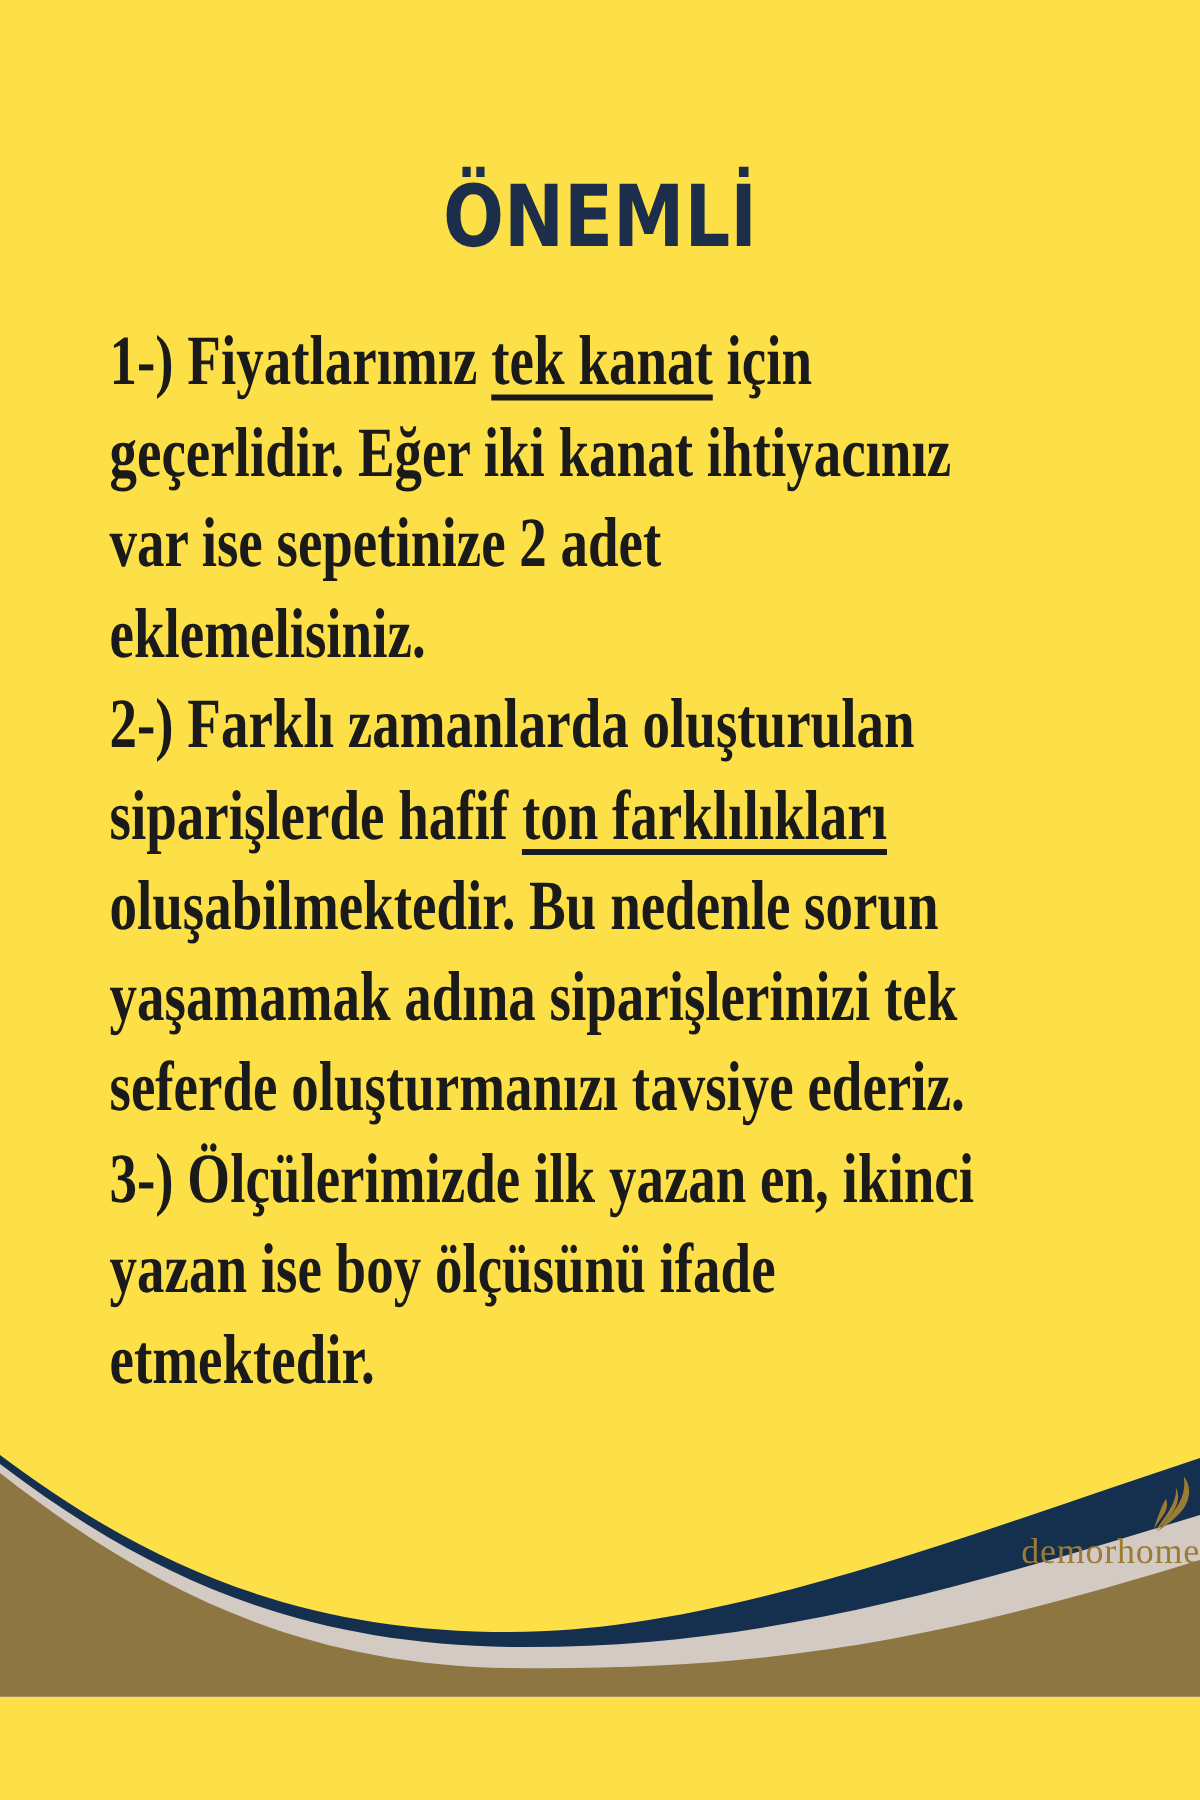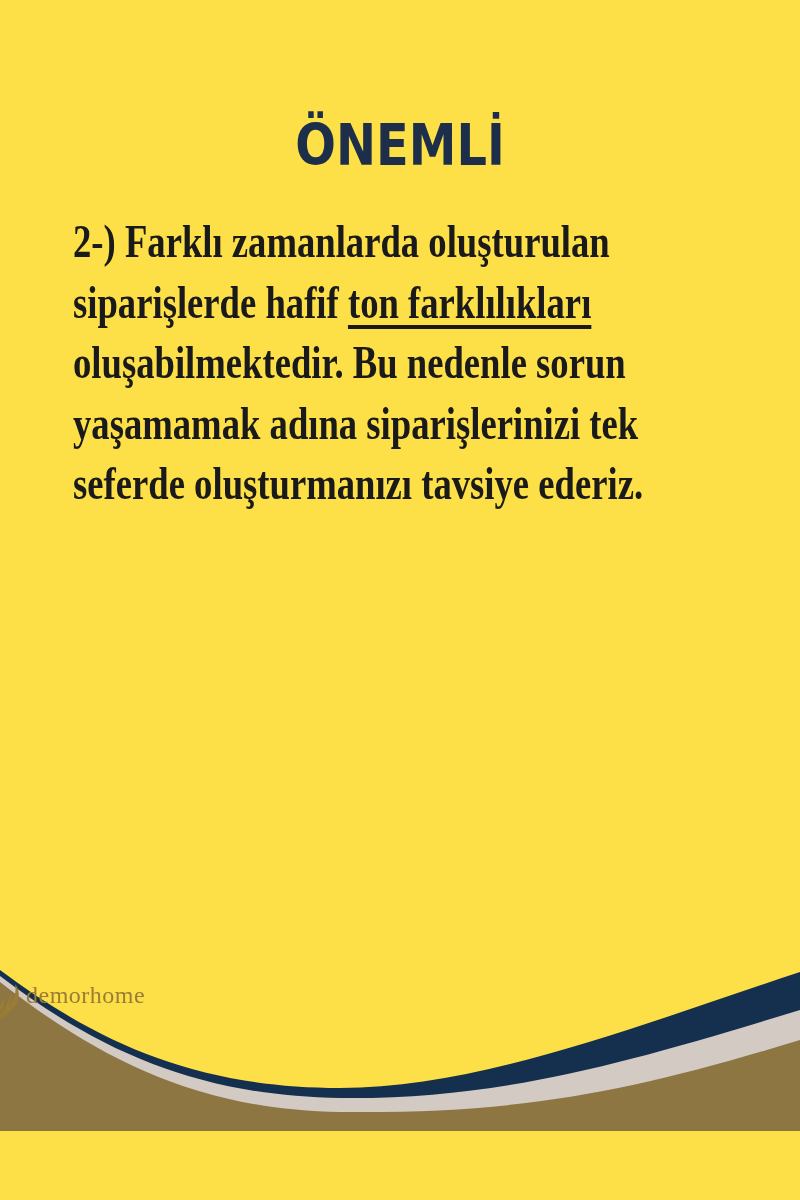--- a/index.html
+++ b/index.html
@@ -60,22 +60,22 @@
   }
   .wave .navy  { fill: var(--wave-navy); }
   .wave .gray  { fill: var(--wave-gray); }
   .wave .brown { fill: var(--wave-brown); }
   .logo {
     position: absolute;
     top: 984px;
     left: 0;
     width: 800px;
     display: flex;
-    flex-direction: row;
-    align-items: flex-start;
+    flex-direction: column;
+    align-items: flex-end;
     pointer-events: none;
   }
   .logo-icon { width: 36px; height: 40px; display: block; margin-left: -10px; }
   .logo-icon path { fill: var(--logo-gold); }
   .logo-name {
     margin-top: -1px;
     font-family: "Liberation Serif", serif;
     font-size: 24px;
     letter-spacing: 0.5px;
     color: var(--logo-gold);
@@ -84,25 +84,36 @@
 </style>
 </head>
 <body>
 
 <div class="page">
 
   <div class="title">ÖNEMLİ</div>
 
   <div class="body-text" id="body-text">
       <div>
+        <div class="text-line"><span>1-) Fiyatlarımız </span><span class="u">tek kanat</span><span> için</span></div>
+        <div class="text-line"><span>geçerlidir. Eğer iki kanat ihtiyacınız</span></div>
+        <div class="text-line"><span>var ise sepetinize 2 adet</span></div>
+        <div class="text-line"><span>eklemelisiniz.</span></div>
+      </div>
+      <div>
         <div class="text-line"><span>2-) Farklı zamanlarda oluşturulan</span></div>
         <div class="text-line"><span>siparişlerde hafif </span><span class="u">ton farklılıkları</span></div>
         <div class="text-line"><span>oluşabilmektedir. Bu nedenle sorun</span></div>
         <div class="text-line"><span>yaşamamak adına siparişlerinizi tek</span></div>
         <div class="text-line"><span>seferde oluşturmanızı tavsiye ederiz.</span></div>
+      </div>
+      <div>
+        <div class="text-line"><span>3-) Ölçülerimizde ilk yazan en, ikinci</span></div>
+        <div class="text-line"><span>yazan ise boy ölçüsünü ifade</span></div>
+        <div class="text-line"><span>etmektedir.</span></div>
       </div>
     </div>
 
   <svg class="wave" viewBox="0 0 800 260" preserveAspectRatio="none" aria-hidden="true">
     <path class="navy" d="M0,30 C100,105 200,148 340,148 C480,148 640,85 800,32 L800,191 L0,191 Z"></path>
     <path class="gray" d="M0,36 C100,112 200,156 340,158 C500,160 630,122 800,70 L800,191 L0,191 Z"></path>
     <path class="brown" d="M0,42 C100,120 200,170 340,172 C520,174 630,152 800,100 L800,191 L0,191 Z"></path>
   </svg>
 
   <div class="logo">

